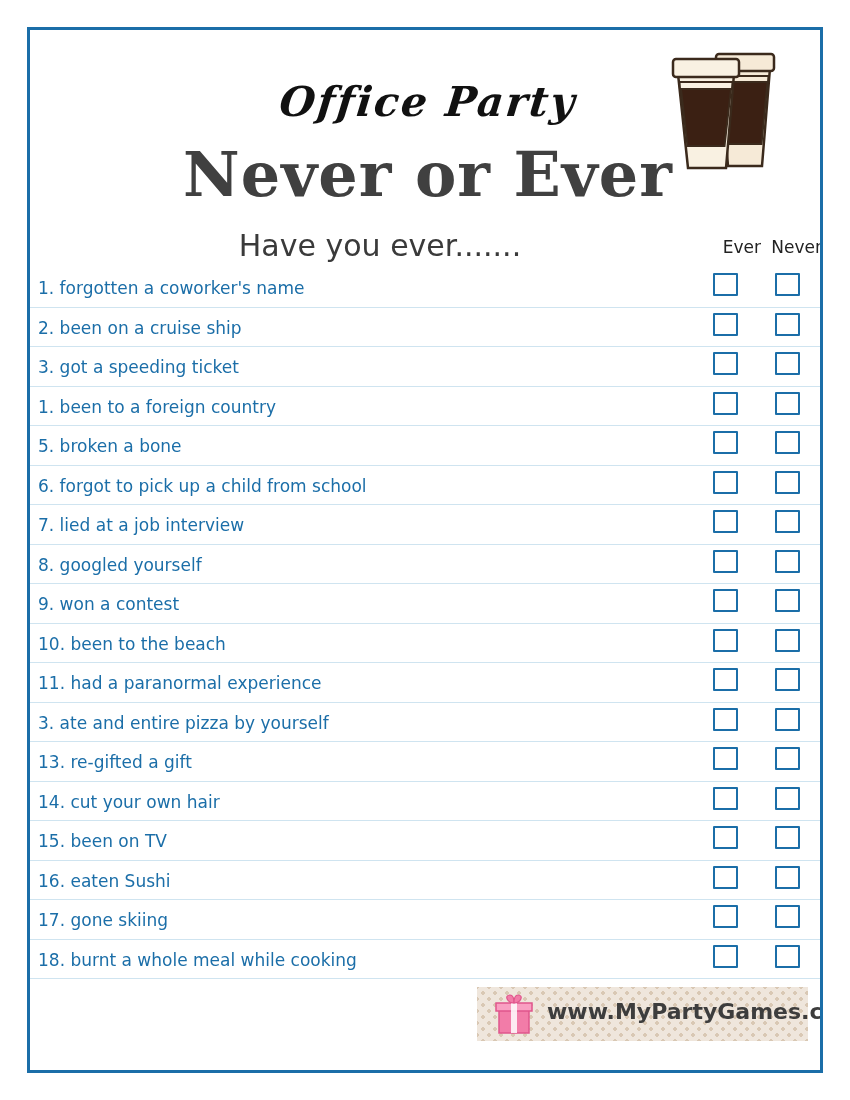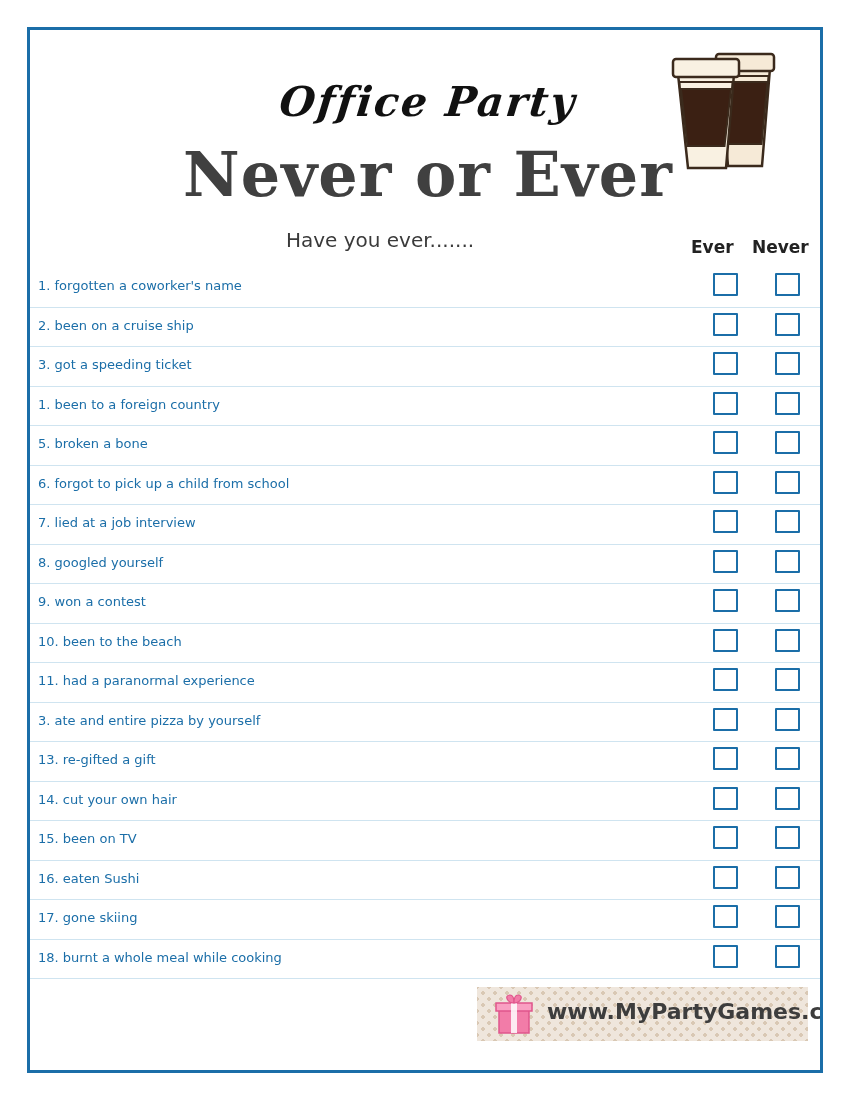--- a/index.html
+++ b/index.html
@@ -65,42 +65,42 @@
     white-space: nowrap;
   }
 
   .prompt {
     position: absolute;
     left: 0;
     top: 198px;
     width: 700px;
     text-align: center;
     font-family: "DejaVu Sans", sans-serif;
-    font-size: 20px;
+    font-size: 30px;
     color: #3a3a3a;
   }
 
   
   .cups {
     position: absolute;
     left: 612px;
     top: 10px;
     width: 170px;
     height: 135px;
   }
 
   
   .col-head {
     position: absolute;
     top: 207px;
     font-family: "DejaVu Sans", sans-serif;
     font-size: 17px;
-    font-weight: bold;
+    font-weight: normal;
     color: #222222;
-    text-align: left;
+    text-align: right;
     width: 70px;
   }
   .col-head.ever  { left: 661px; }
   .col-head.never { left: 722px; }
 
   
   .list {
     position: absolute;
     left: 0;
     top: 238px;
@@ -117,21 +117,21 @@
     right: 0;
     bottom: 0;
     height: 1px;
     background: #cfe4f0;
   }
   .row .label {
     position: absolute;
     left: 8px;
     top: 10px;
     font-family: "DejaVu Sans", sans-serif;
-    font-size: 13px;
+    font-size: 17px;
     color: #1b6ea8;
     white-space: nowrap;
   }
   .box {
     position: absolute;
     width: 25px;
     height: 23px;
     border: 2px solid #1b6ea8;
     box-sizing: border-box;
     background: #ffffff;

